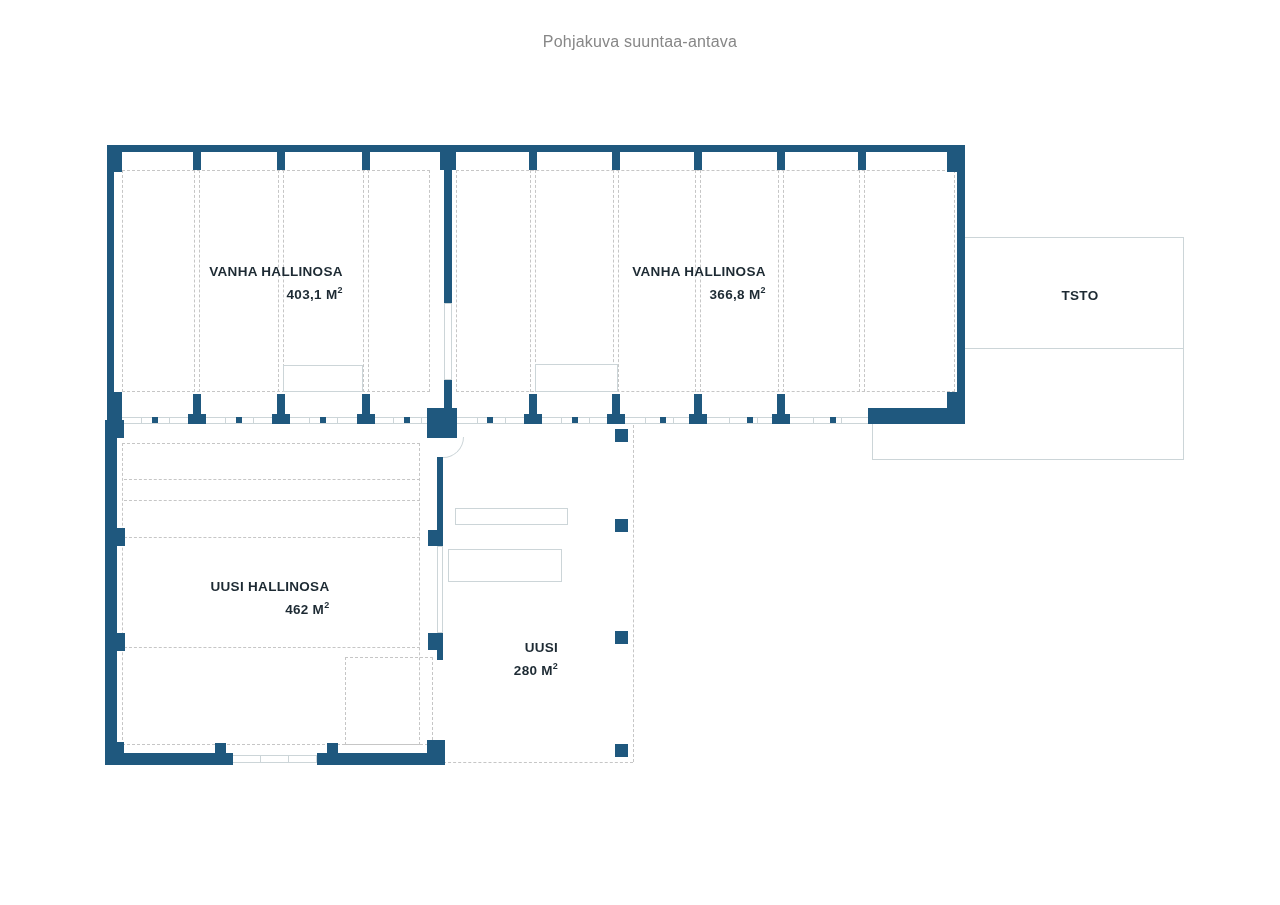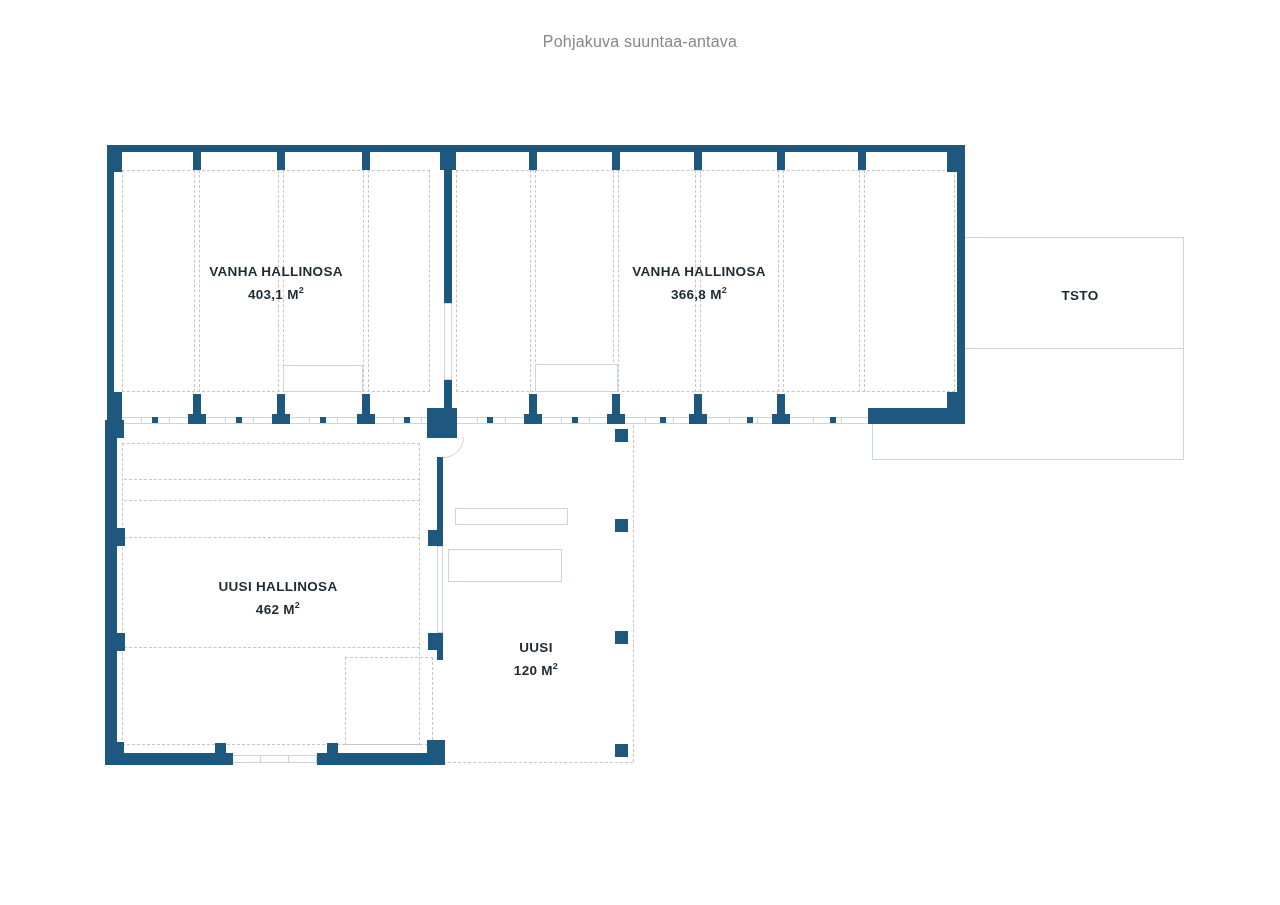--- a/index.html
+++ b/index.html
@@ -26,21 +26,21 @@
   .band{position:absolute;border-top:1px solid var(--lightline);border-bottom:1px solid var(--lightline);
         box-sizing:border-box;z-index:2;
         background:repeating-linear-gradient(90deg,#ffffff 0 27px,var(--lightline) 27px 28px);}
   .arc{position:absolute;border-right:1px solid var(--lightline);border-bottom:1px solid var(--lightline);
        border-bottom-right-radius:100% 100%;box-sizing:border-box;z-index:2;}
   .page-title{
     position:absolute;left:50%;top:33px;transform:translateX(-50%);
     font-size:16px;color:var(--title);letter-spacing:.2px;z-index:6;white-space:nowrap;
   }
   .room-label{
-    position:absolute;transform:translateX(-50%);text-align:center;
+    position:absolute;transform:translateX(-50%);text-align:right;
     font-weight:bold;font-size:13.5px;color:var(--label);
     letter-spacing:.3px;line-height:19px;z-index:6;white-space:nowrap;
   }
   .room-label sup{font-size:9px;}
   .logo{
     position:absolute;left:50%;top:854px;transform:translateX(-50%);
     font-family:"DejaVu Sans",sans-serif;font-weight:bold;font-size:42px;
     color:var(--logo);letter-spacing:-1px;z-index:6;
   }
 </style>
@@ -159,24 +159,24 @@
 
   <div class="room-label" style="left:699px;top:262px;">
     <div>VANHA HALLINOSA</div>
     <div><span>366,8 M</span><sup>2</sup></div>
   </div>
 
   <div class="room-label" style="left:1080px;top:286px;">
     <div>TSTO</div>
   </div>
 
-  <div class="room-label" style="left:270px;top:577px;margin-left:8px;">
+  <div class="room-label" style="left:270px;top:577px;">
     <div>UUSI HALLINOSA</div>
     <div><span>462 M</span><sup>2</sup></div>
   </div>
 
   <div class="room-label" style="left:536px;top:638px;">
     <div>UUSI</div>
-    <div><span>120 M</span><sup>2</sup></div>
+    <div><span>280 M</span><sup>2</sup></div>
   </div>
 
 
 </div>
 
 </body></html>

